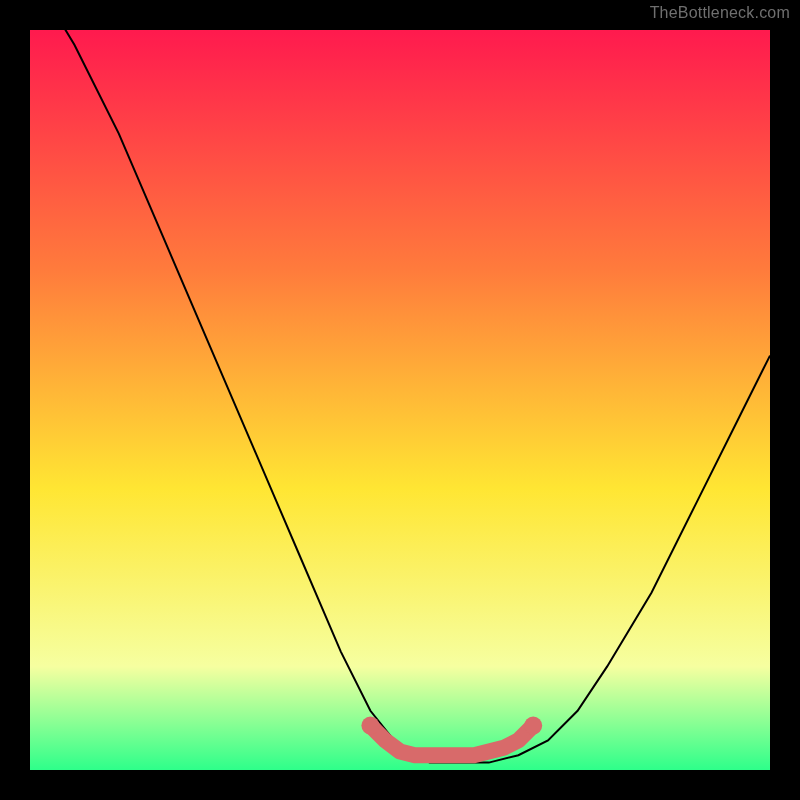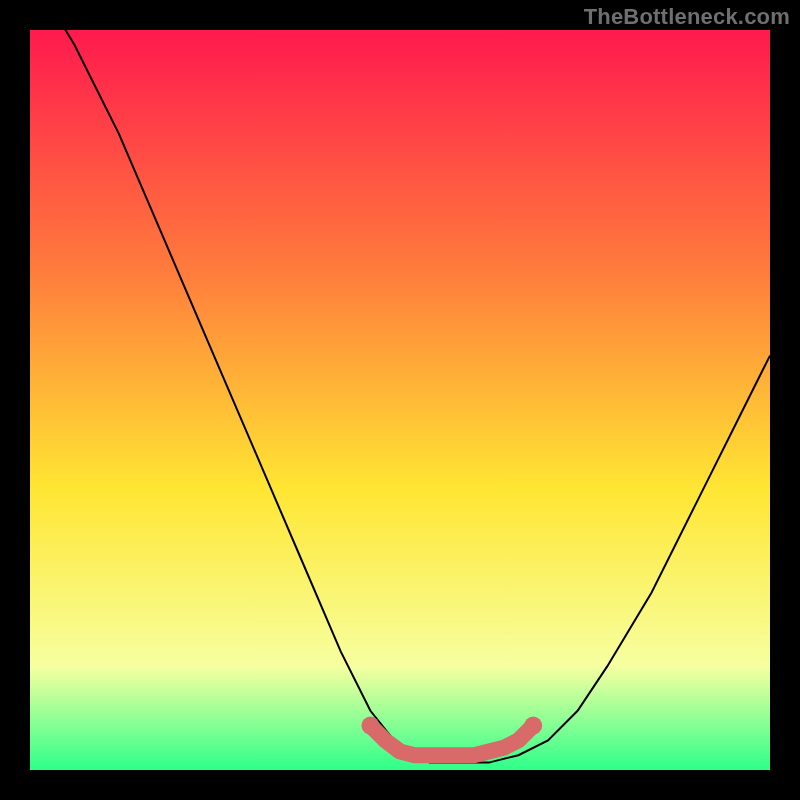--- a/index.html
+++ b/index.html
@@ -17,22 +17,22 @@
     left: 0;
     width: 800px;
     height: 800px;
     background: #000;
   }
   .watermark {
     position: absolute;
     top: 4px;
     right: 10px;
     color: #6f6f6f;
-    font-size: 22px;
-    font-weight: 700;
+    font-size: 16px;
+    font-weight: 400;
     letter-spacing: 0.2px;
     z-index: 5;
   }
   .plot-area {
     position: absolute;
     left: 30px;
     top: 30px;
     width: 740px;
     height: 740px;
     overflow: hidden;

